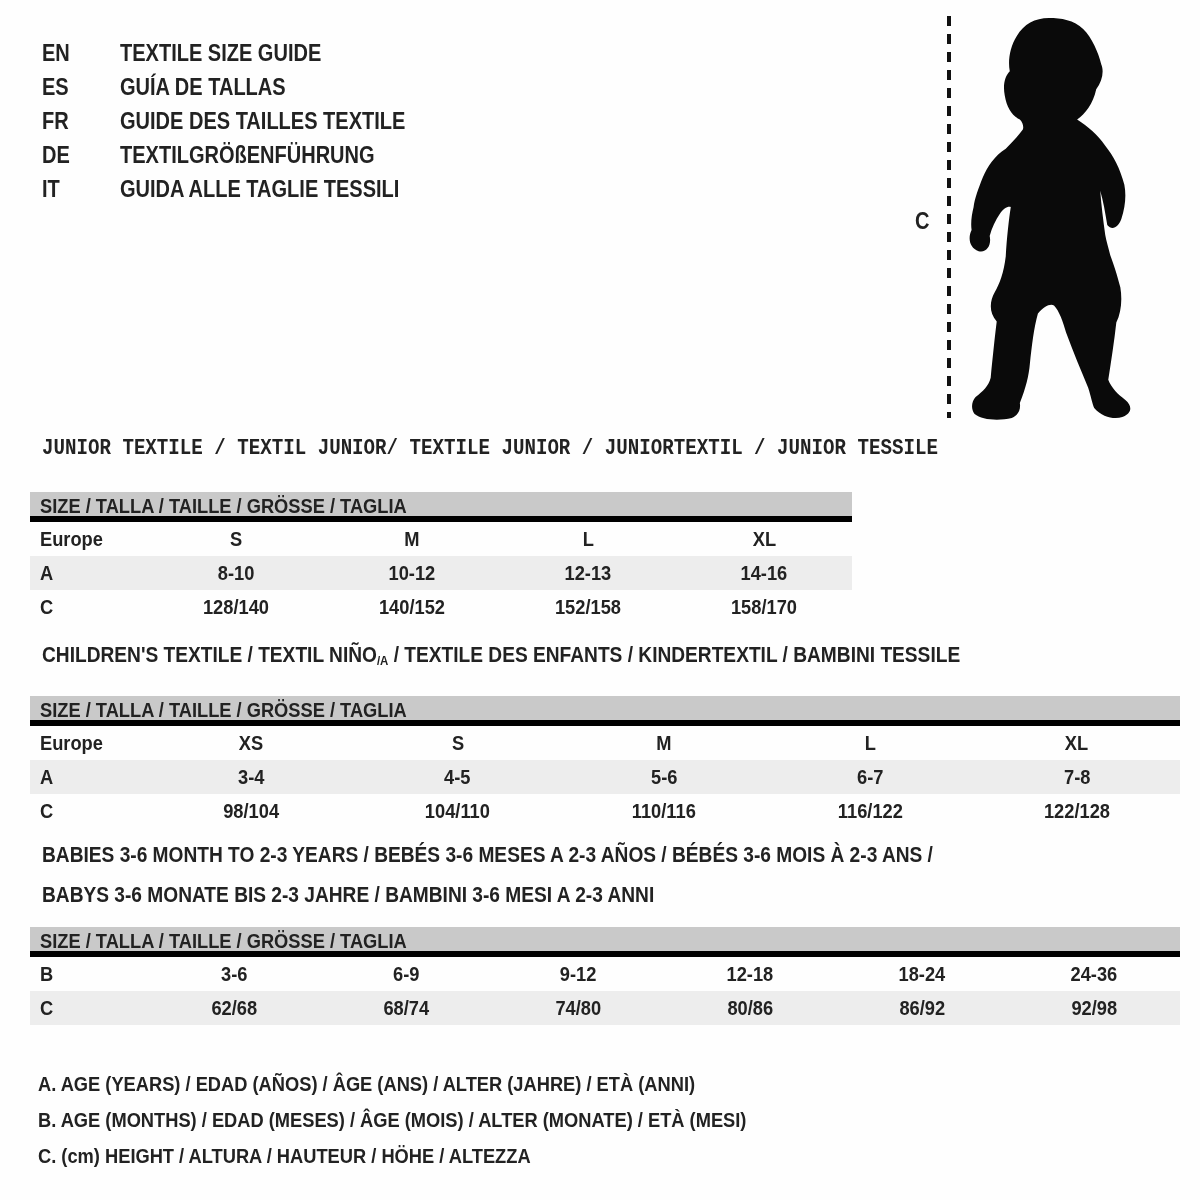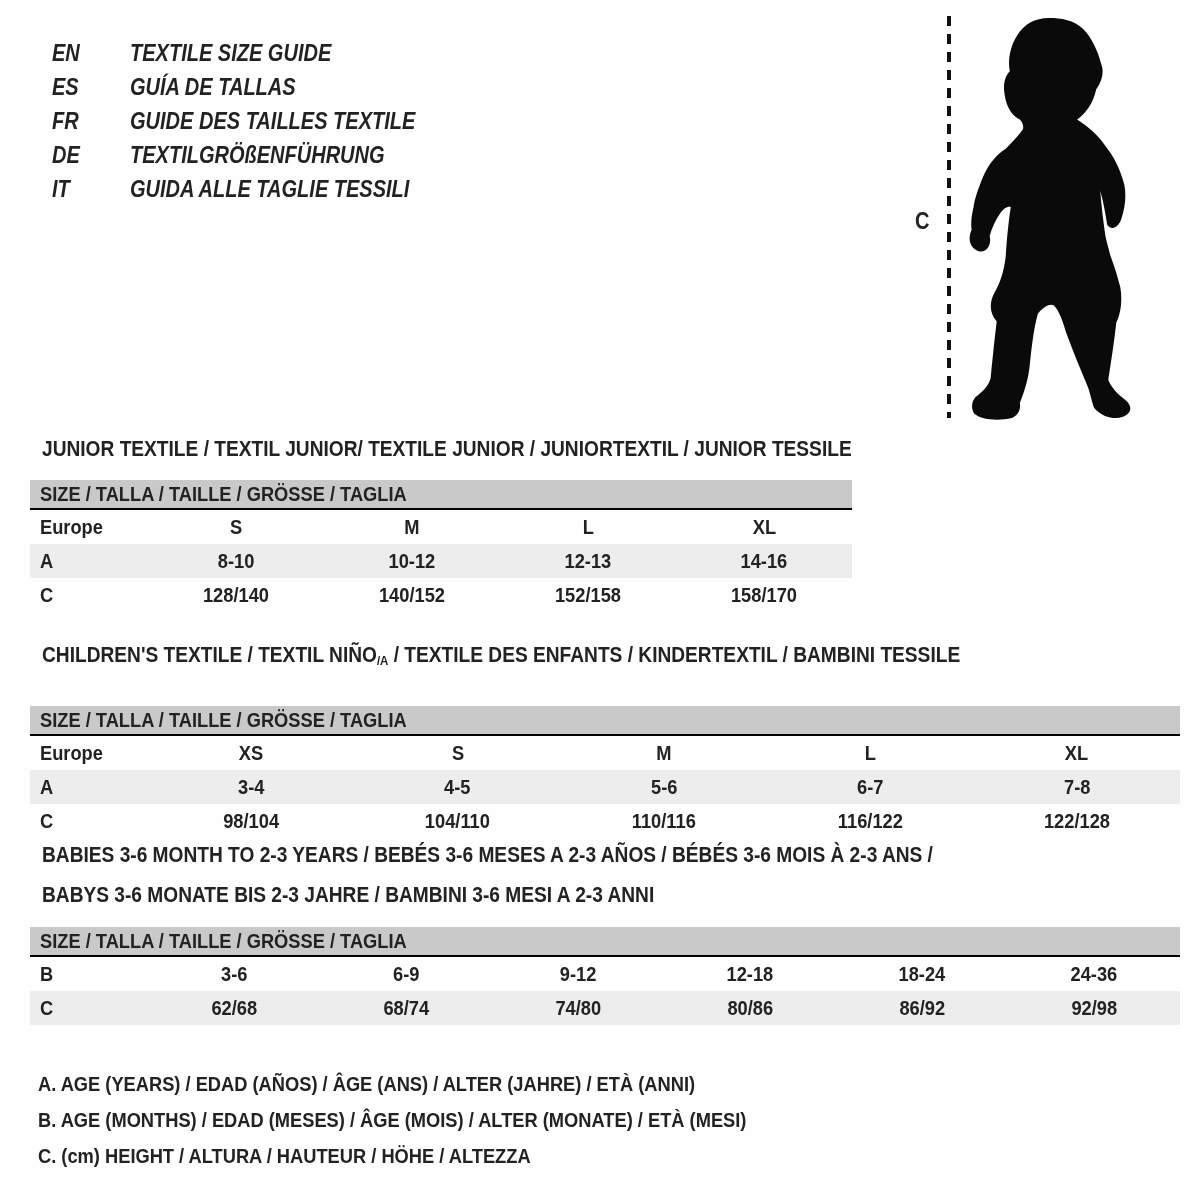--- a/index.html
+++ b/index.html
@@ -12,44 +12,44 @@
     font-family:"Liberation Sans",sans-serif;
     font-weight:700;color:var(--ink);
     -webkit-font-smoothing:antialiased;
   }
   
   .cond{display:inline-block;transform:scaleX(0.87);transform-origin:center center;white-space:nowrap;}
   .cond.left{transform-origin:left center;}
   .sub{font-size:0.60em;vertical-align:-0.22em;}
 
   
-  .lang-block{position:absolute;left:52px;top:36px;font-size:23px;font-style:italic;}
+  .lang-block{position:absolute;left:42px;top:36px;font-size:23px;}
   .lang-row{line-height:34px;height:34px;}
   .lang-row .code{display:inline-block;width:78px;}
 
   
   .dash-line{position:absolute;left:944px;top:14px;}
   .fig-c-label{position:absolute;left:904px;top:208px;width:36px;text-align:center;font-size:23px;}
   .silhouette{position:absolute;left:962px;top:14px;}
 
   
   .size-section{position:absolute;left:30px;}
   #sec-junior{top:436px;width:822px;}
   #sec-children{top:642px;width:1150px;}
   #sec-babies{top:835px;width:1150px;}
   .sec-title{font-size:22px;padding-left:12px;}
   .title-line{line-height:26px;}
-  #sec-junior .sec-title{margin-bottom:18px;}
-  #sec-children .sec-title{margin-bottom:32px;}
+  #sec-junior .sec-title{margin-bottom:30px;font-family:Liberation Mono, monospace;}
+  #sec-children .sec-title{margin-bottom:22px;}
   #sec-babies .title-line{line-height:40px;}
   #sec-babies .sec-title{margin-bottom:12px;}
 
   .size-bar{
     height:30px;line-height:28px;background:var(--bar);
-    border-bottom:2px solid #000000;box-sizing:border-box;
+    border-bottom:6px solid #000000;box-sizing:border-box;
     padding-left:10px;font-size:21px;
   }
   .tbl{width:100%;}
   .trow{display:flex;height:34px;line-height:34px;font-size:21px;}
   .trow.shade{background:var(--shade);}
   .cell{overflow:visible;}
   .cell.lab{width:118px;padding-left:10px;box-sizing:border-box;text-align:left;}
   .cell.val{flex:1;text-align:center;}
 
   

